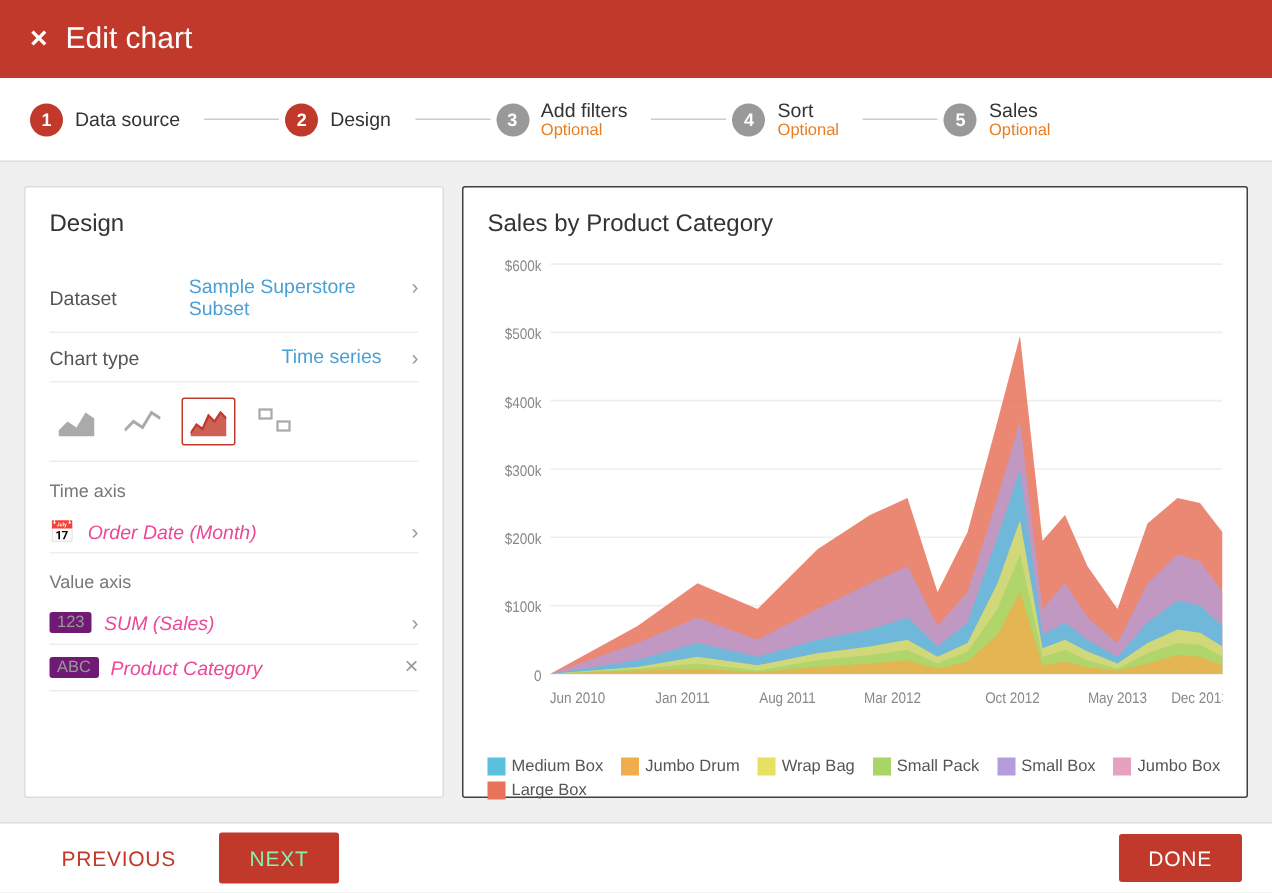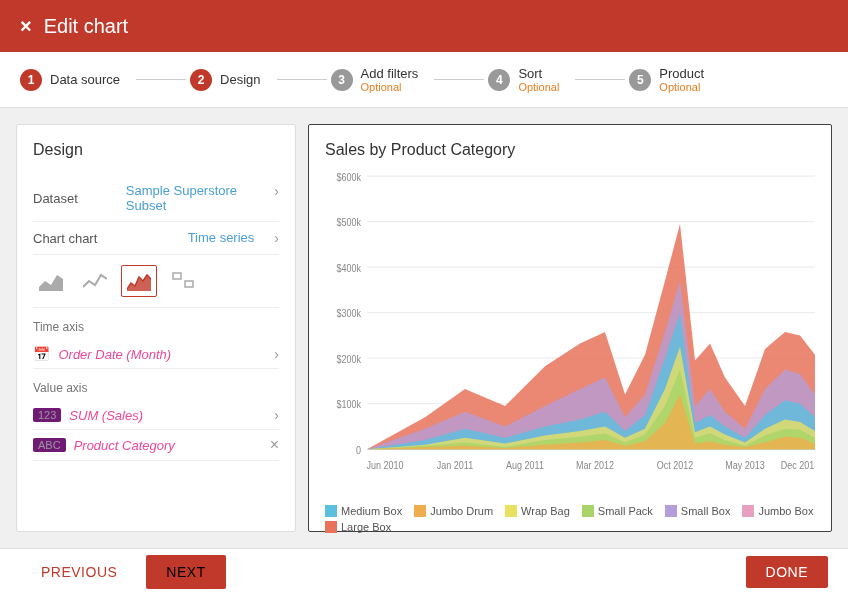--- a/index.html
+++ b/index.html
@@ -248,21 +248,21 @@
       letter-spacing: 0.5px;
       text-transform: uppercase;
     }
     .btn-outlined {
       background: transparent;
       color: #c0392b;
       border: 1px solid transparent;
     }
     .btn-filled {
       background: #c0392b;
-      color: #000000;
+      color: #86efac;
     }
     .btn-done {
       background: #c0392b;
       color: white;
     }
   </style>
 </head>
 <body>
 
 <div class="header">
@@ -302,41 +302,41 @@
     <div class="step-label">
       <span class="step-name">Sort</span>
       <span class="step-sub">Optional</span>
     </div>
   </div>
   <div class="step-connector"></div>
 
   <div class="step">
     <div class="step-circle inactive">5</div>
     <div class="step-label">
-      <span class="step-name">Product</span>
+      <span class="step-name">Sales</span>
       <span class="step-sub">Optional</span>
     </div>
   </div>
 </div>
 
 <div class="main">
 
   <div class="left-panel">
     <div class="panel-title">Design</div>
 
     <div class="field-row">
       <span class="field-label">Dataset</span>
       <span class="field-value">
         <span>Sample Superstore Subset</span>
         <span class="chevron">›</span>
       </span>
     </div>
 
     <div class="field-row">
-      <span class="field-label">Chart chart</span>
+      <span class="field-label">Chart type</span>
       <span class="field-value">
         <span>Time series</span>
         <span class="chevron">›</span>
       </span>
     </div>
 
     <div class="chart-icons">
 
       <div class="chart-icon-btn">
         <svg viewBox="0 0 24 20">

